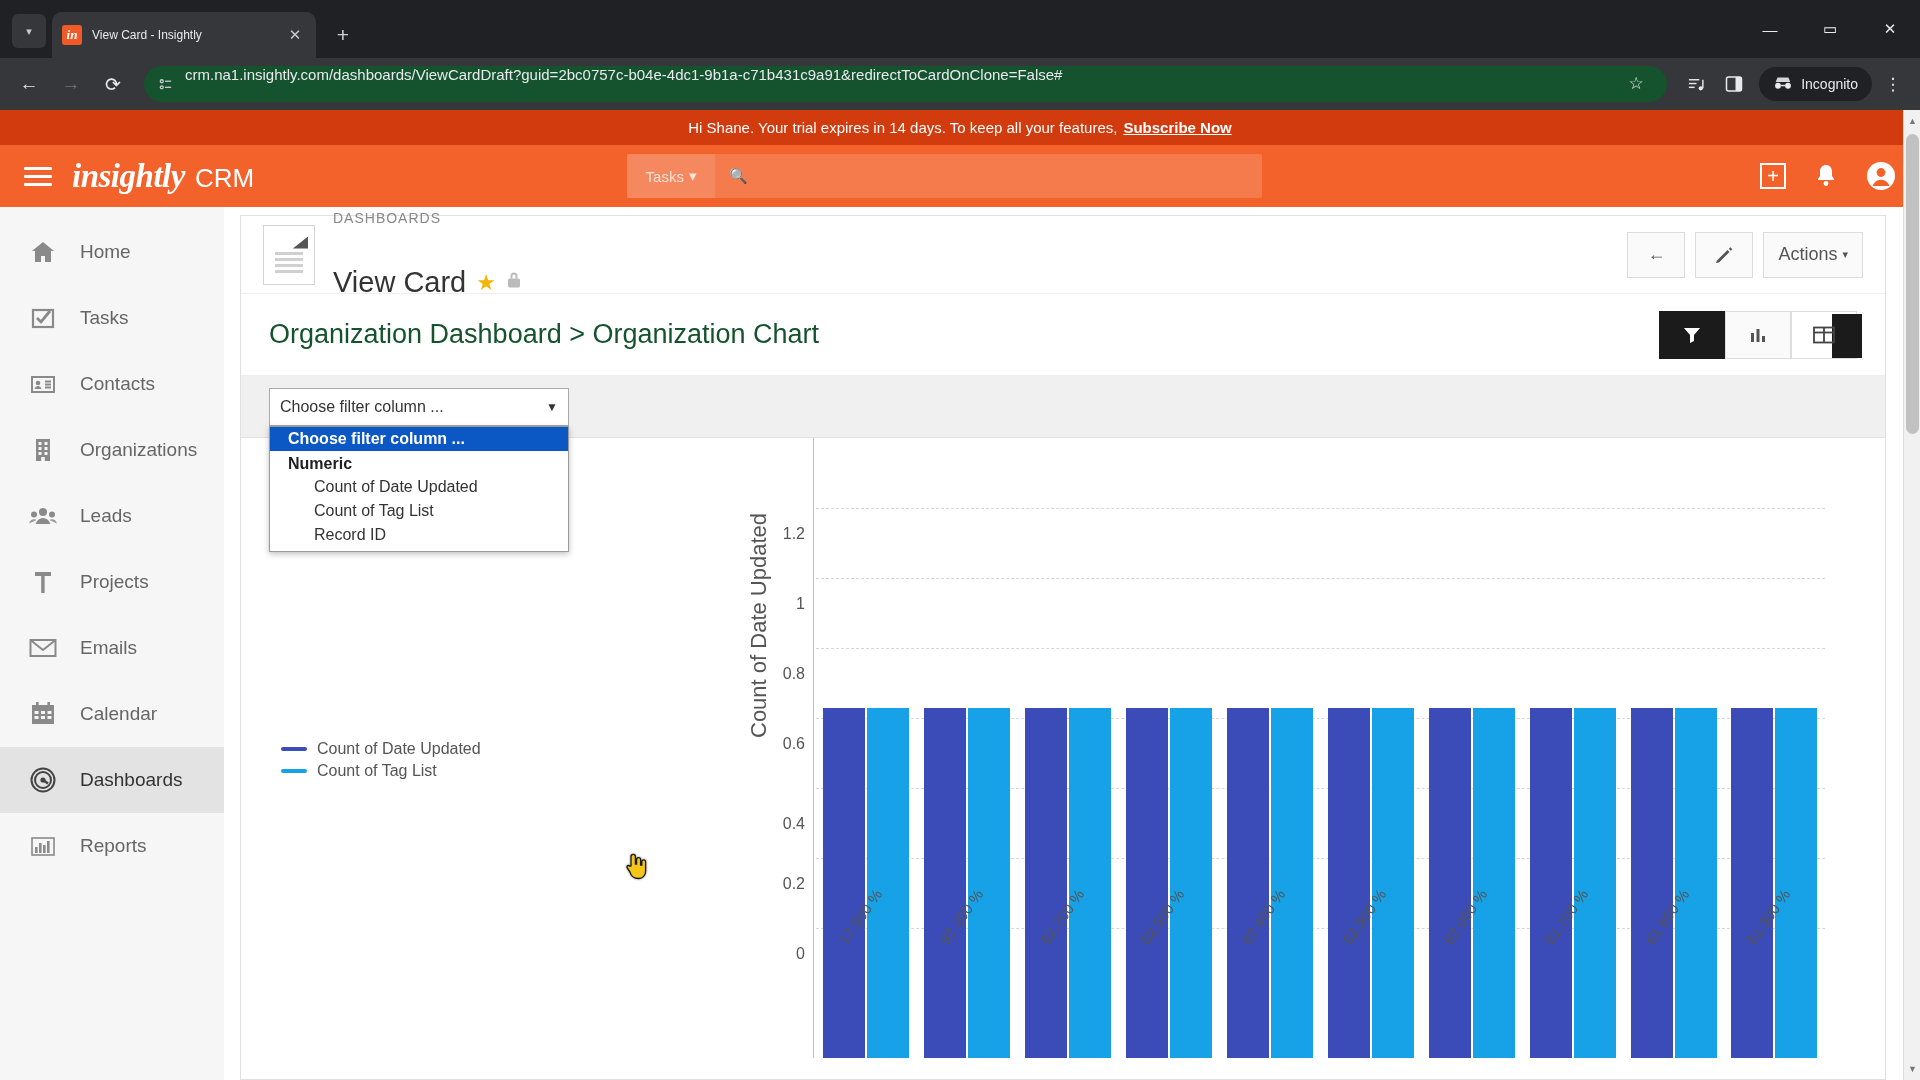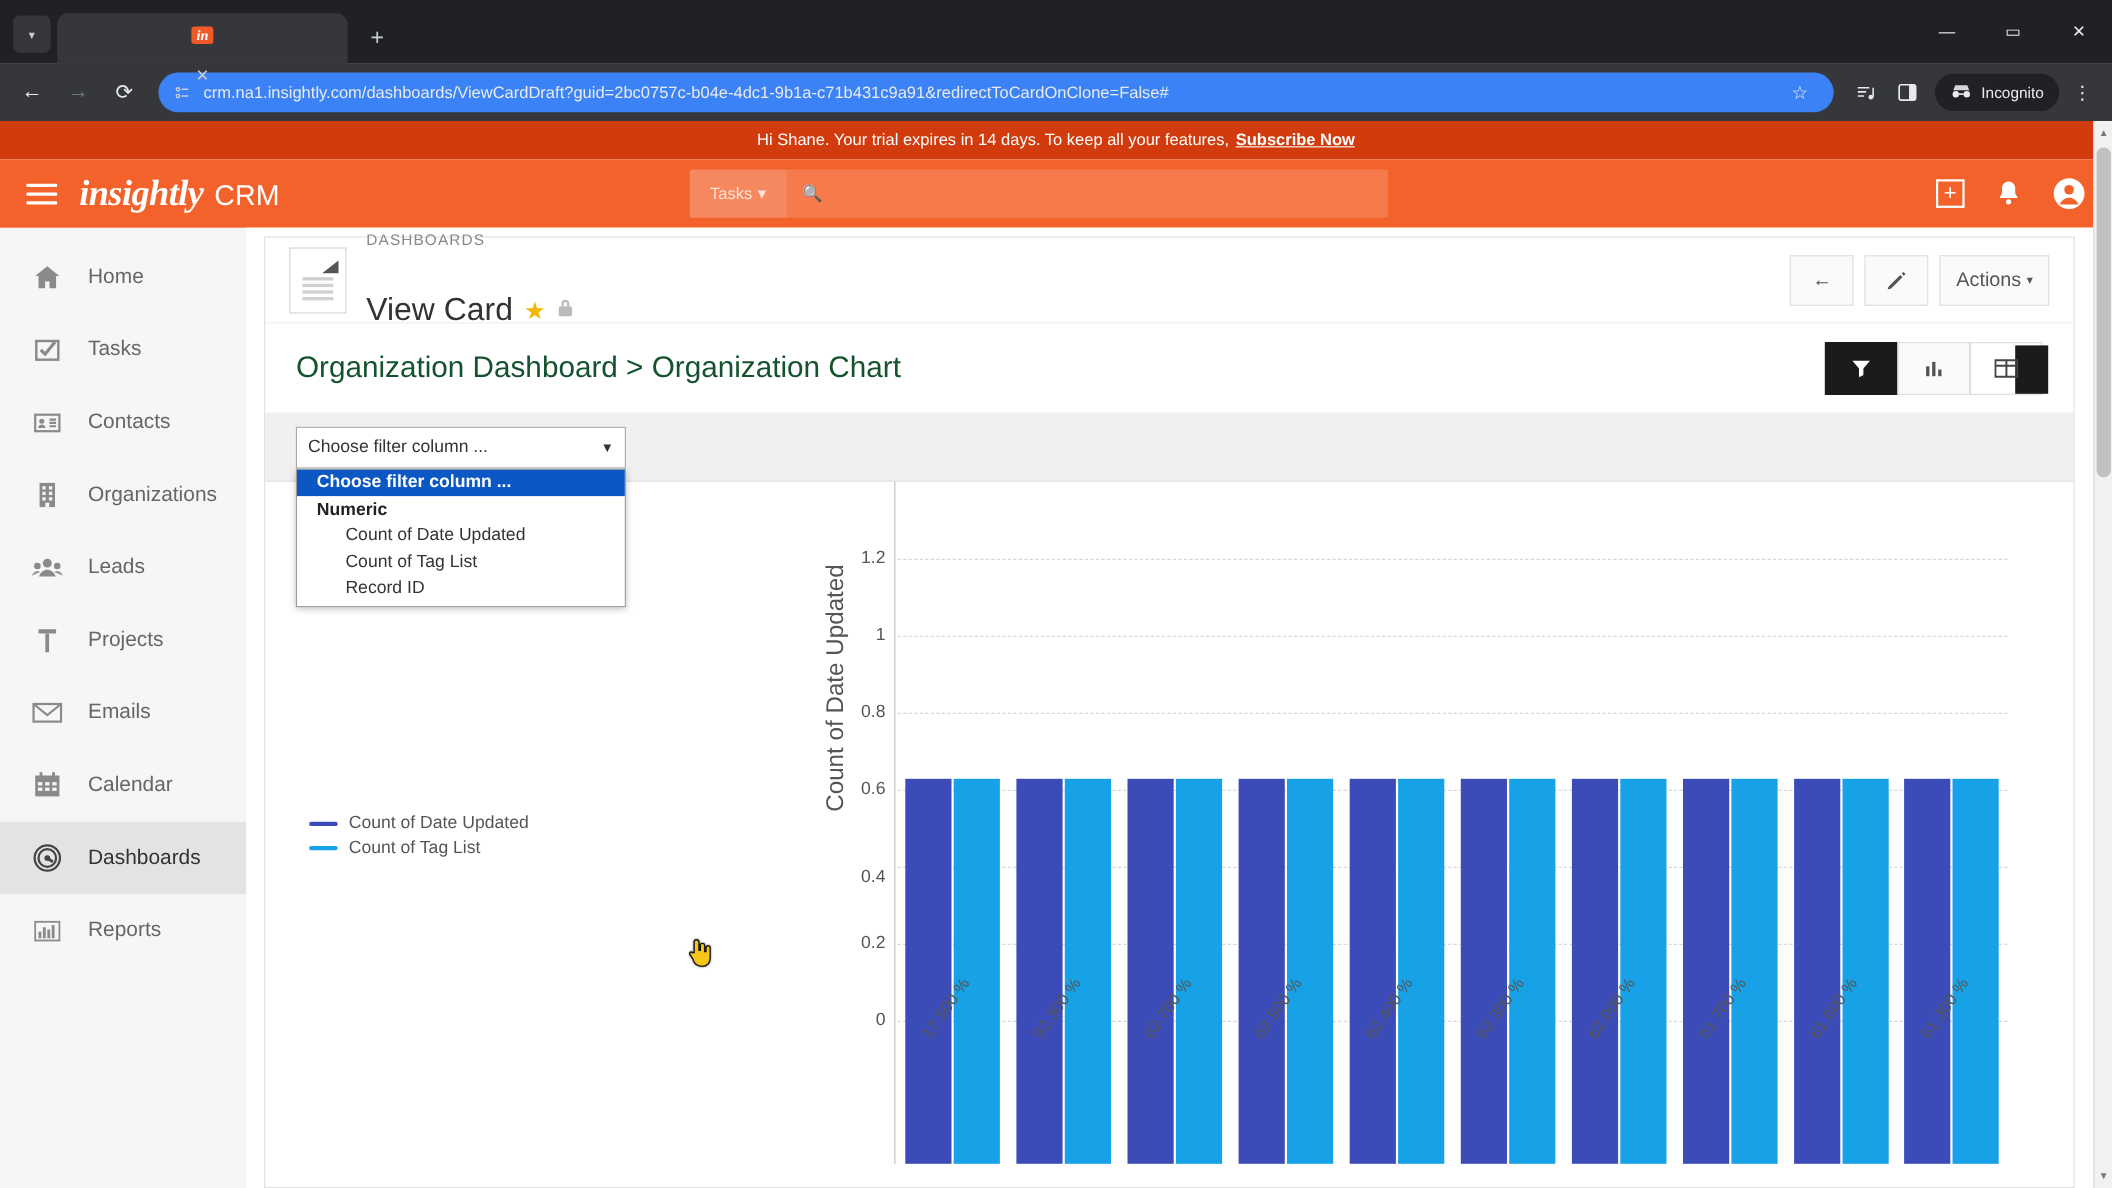--- a/index.html
+++ b/index.html
@@ -18,23 +18,22 @@
   }
   .tab-list-btn {
     width: 34px; height: 34px; margin: 0 6px 10px 6px;
     border-radius: 6px; background: #35373a;
     display: flex; align-items: center; justify-content: center;
     color: #c9ccd0; font-size: 11px;
   }
   .tab {
     height: 46px; width: 264px; background: #35373a;
     border-radius: 10px 10px 0 0;
-    display: flex; align-items: center; padding: 12px 10px; gap: 10px;
+    display: flex; align-items: center; padding: 0 10px; gap: 10px;
     position: relative;
-    flex-direction: column;
   }
   .tab-favicon {
     width: 20px; height: 20px; background: #f05a28; border-radius: 3px;
     display: flex; align-items: center; justify-content: center;
     color: #fff; font-size: 13px; font-weight: 700; font-style: italic;
     font-family: "Liberation Serif", serif;
   }
   .tab-title {
     color: #e8eaed; font-size: 12px; flex: 1;
     white-space: nowrap; overflow: hidden; text-overflow: ellipsis;
@@ -63,22 +62,22 @@
     height: 52px; background: #35373a;
     display: flex; align-items: center; padding: 0 10px; gap: 4px;
   }
   .nav-btn {
     width: 38px; height: 38px; border-radius: 50%;
     display: flex; align-items: center; justify-content: center;
     color: #e8eaed; font-size: 19px;
   }
   .nav-btn.disabled { color: #70757a; }
   .omnibox {
-    flex: 1; height: 36px; background: #3b82f6; border-radius: 18px;
-    display: flex; align-items: center; padding: 0 14px; gap: 12px;
+    flex: 1; height: 36px; background: #14532d; border-radius: 18px;
+    display: flex; padding: 0 14px; gap: 12px;
     margin: 0 8px;
   }
   .omni-icon { color: #c9ccd0; font-size: 13px; display: flex; align-items: center; }
   .omni-url {
     color: #e8eaed; font-size: 15px; flex: 1;
     white-space: nowrap; overflow: hidden;
   }
   .tb-icon {
     width: 34px; height: 34px; border-radius: 50%;
     display: flex; align-items: center; justify-content: center;
@@ -241,21 +240,21 @@
   }
   .legend {
     position: absolute; left: 40px; top: 300px; font-size: 16px; color: #555;
   }
   .legend-row { display: flex; align-items: center; gap: 10px; height: 22px; }
   .legend-swatch { width: 26px; height: 4px; border-radius: 2px; }
 
   .ticks { position: absolute; left: 520px; top: 0; width: 50px; height: 100%; }
   .tick {
     position: absolute; right: 6px; font-size: 16px; color: #555;
-    transform: translateY(-50%); text-align: right;
+    transform: translateY(-50%); text-align: right; margin-top: 26px;
   }
   .gridlines { position: absolute; left: 575px; right: 60px; top: 0; bottom: 0; }
   .gridline {
     position: absolute; left: 0; right: 0; height: 0;
     border-top: 1px dashed #d8d8d8;
   }
   .axis-v {
     position: absolute; left: 572px; top: 0; bottom: 0; width: 1px; background: #bcbcbc;
   }
   .bars {

